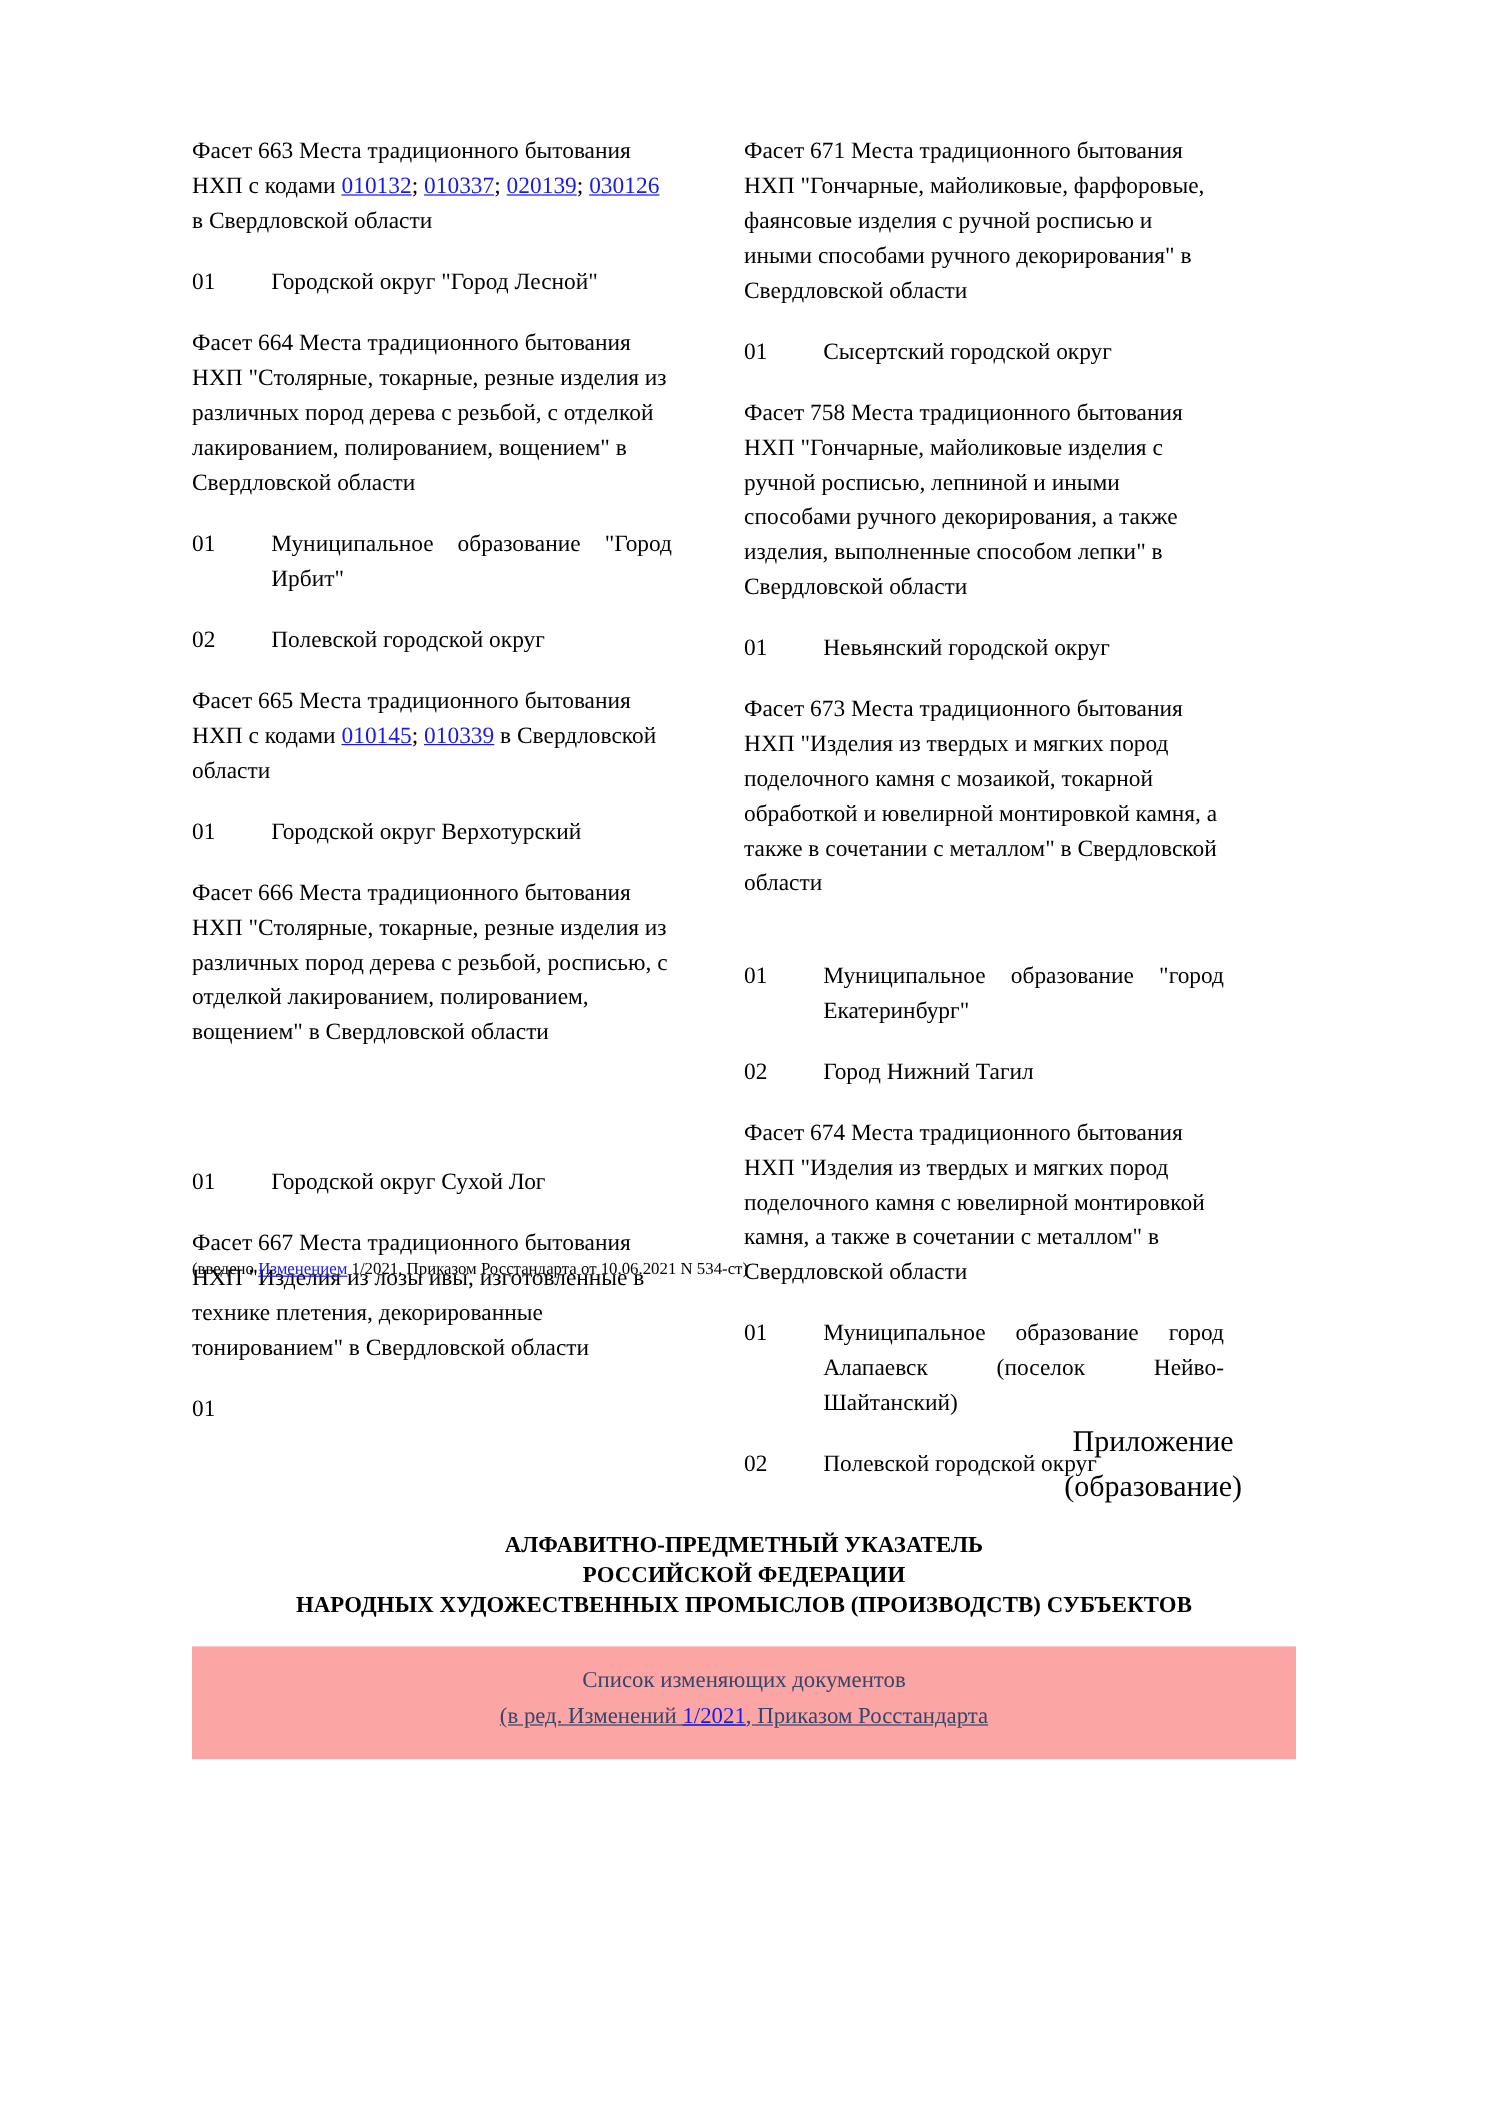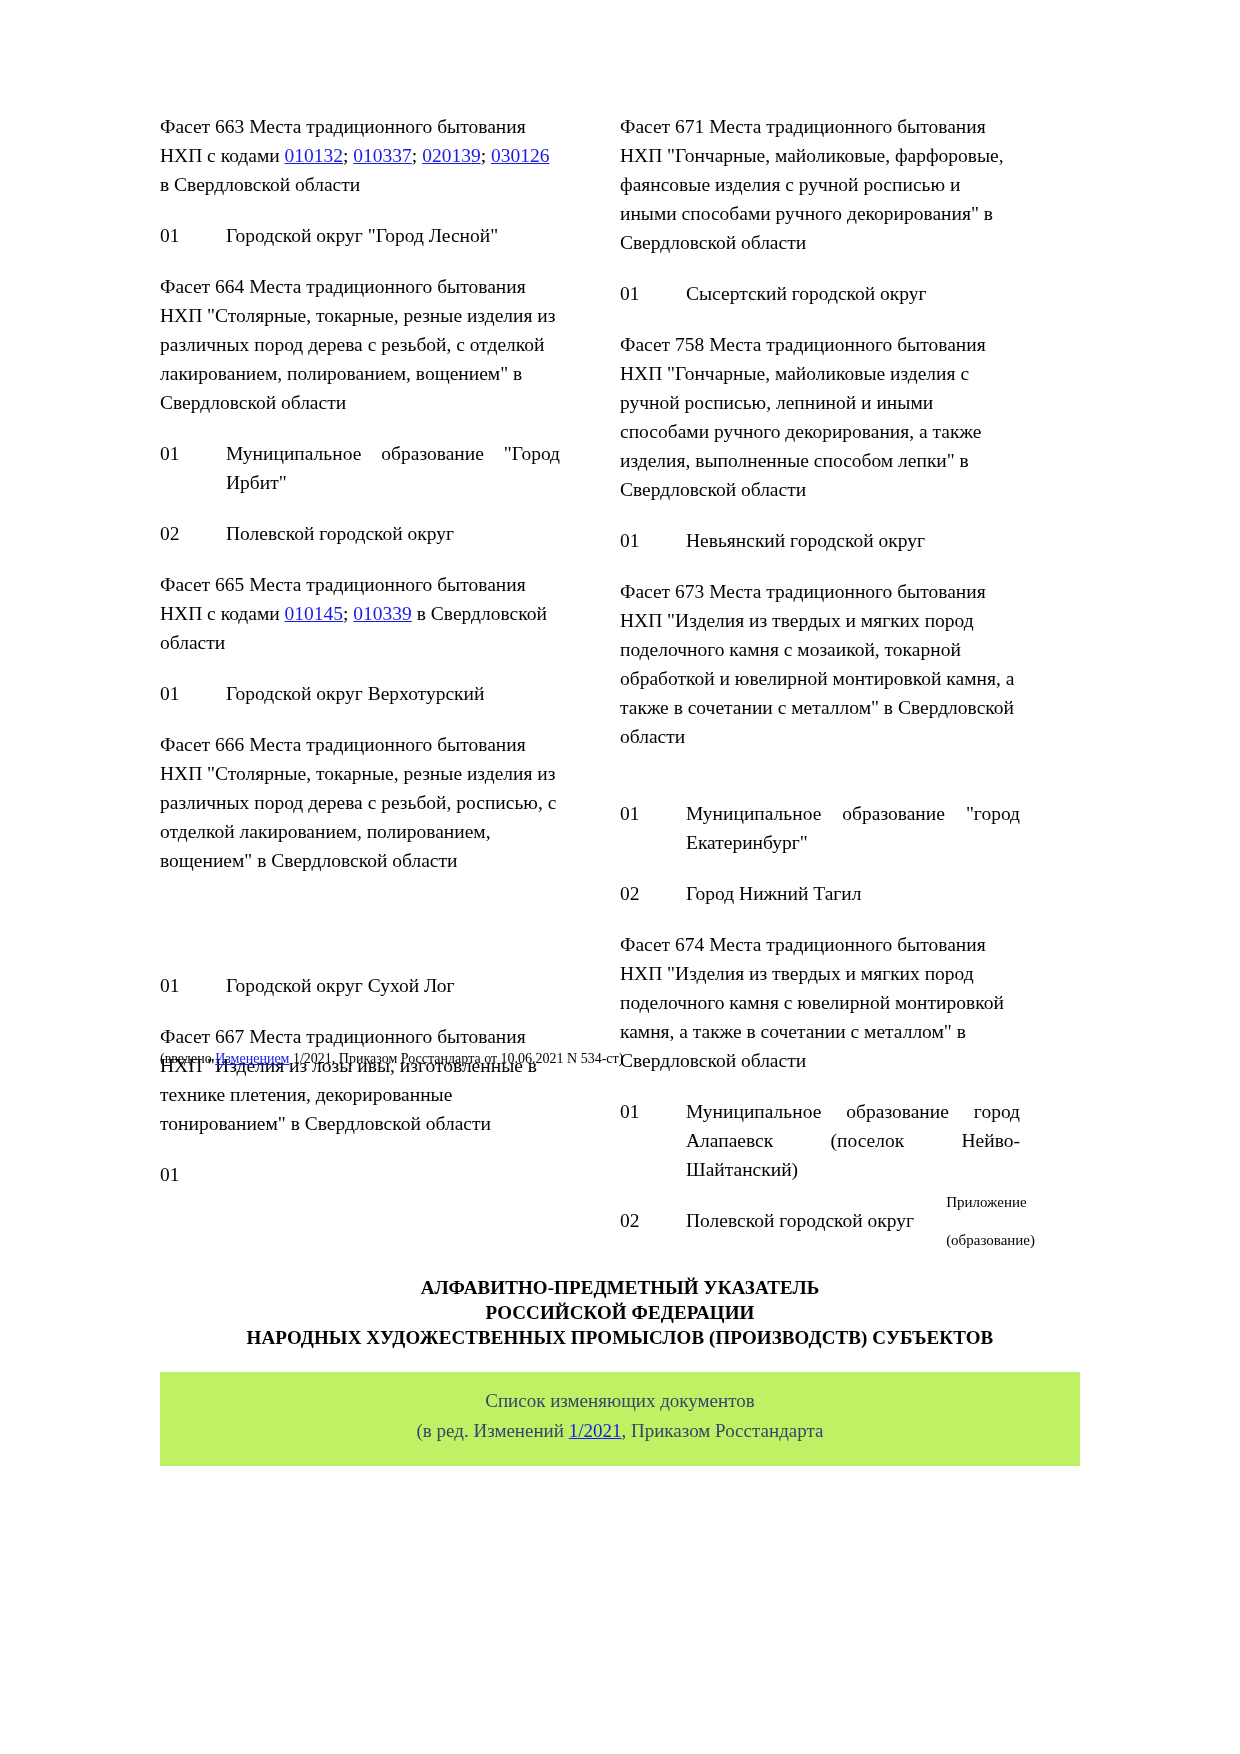--- a/index.html
+++ b/index.html
@@ -75,52 +75,52 @@
     width: 920px;
     font-size: 14px;
     line-height: 29px;
   }
 
   
   .appendix-right {
     position: absolute;
     right: 205px;
     top: 1183px;
-    text-align: left;
-    font-size: 15px;
+    text-align: center;
+    font-size: 25px;
     line-height: 38px;
   }
 
   .doc-title {
     position: absolute;
     left: 160px;
     top: 1275px;
     width: 920px;
     text-align: center;
     font-size: 19px;
     font-weight: bold;
     line-height: 25px;
     letter-spacing: 0.1px;
   }
 
   .changes-box {
     position: absolute;
     left: 160px;
     top: 1372px;
     width: 920px;
-    background: #bef264;
+    background: #fca5a5;
     padding: 14px 10px 20px 10px;
     box-sizing: border-box;
     text-align: center;
     font-size: 19px;
     line-height: 30px;
     color: #2a2a4a;
   }
   .changes-box .row1 { color: #36456b; }
-  .changes-box .row2 { color: #36456b; }
+  .changes-box .row2 { color: #36456b; text-decoration: underline; }
 </style>
 </head>
 <body>
 
 <div class="page">
 
   <div class="columns">
     <div class="col left" id="left-column">
         <p class="facet"><span>Фасет 663 Места традиционного бытования НХП с кодами </span><a class="lnk" href="#">010132</a><span>; </span><a class="lnk" href="#">010337</a><span>; </span><a class="lnk" href="#">020139</a><span>; </span><a class="lnk" href="#">030126</a><span> в Свердловской области</span></p>
         <div class="entry">

